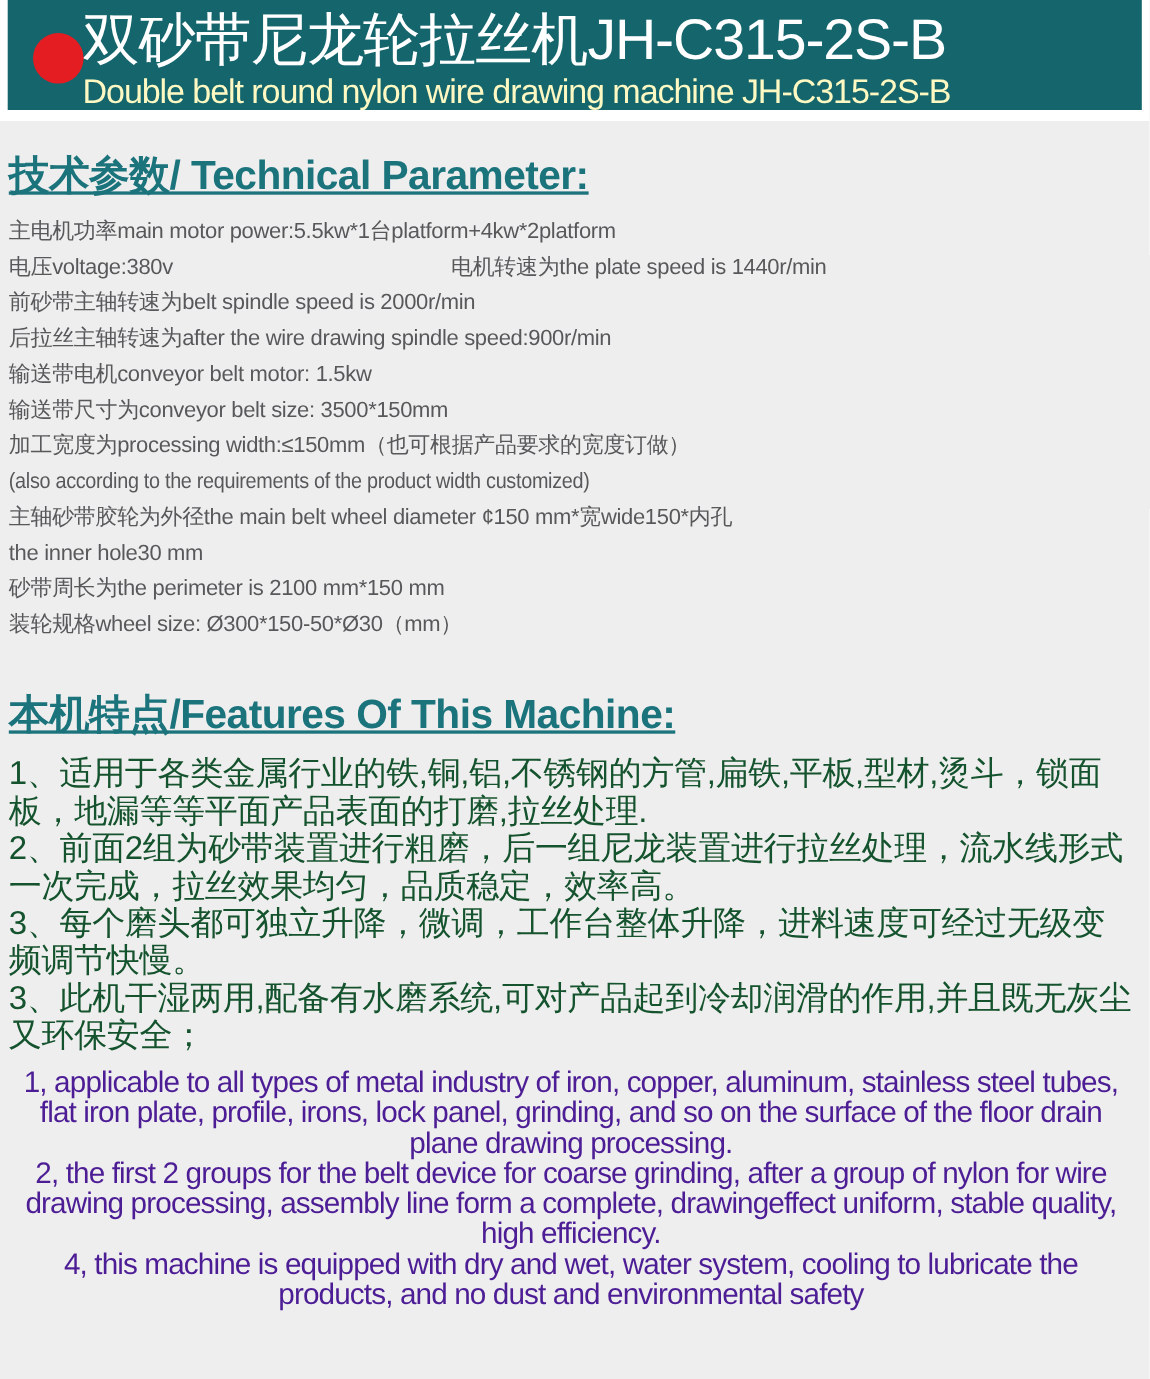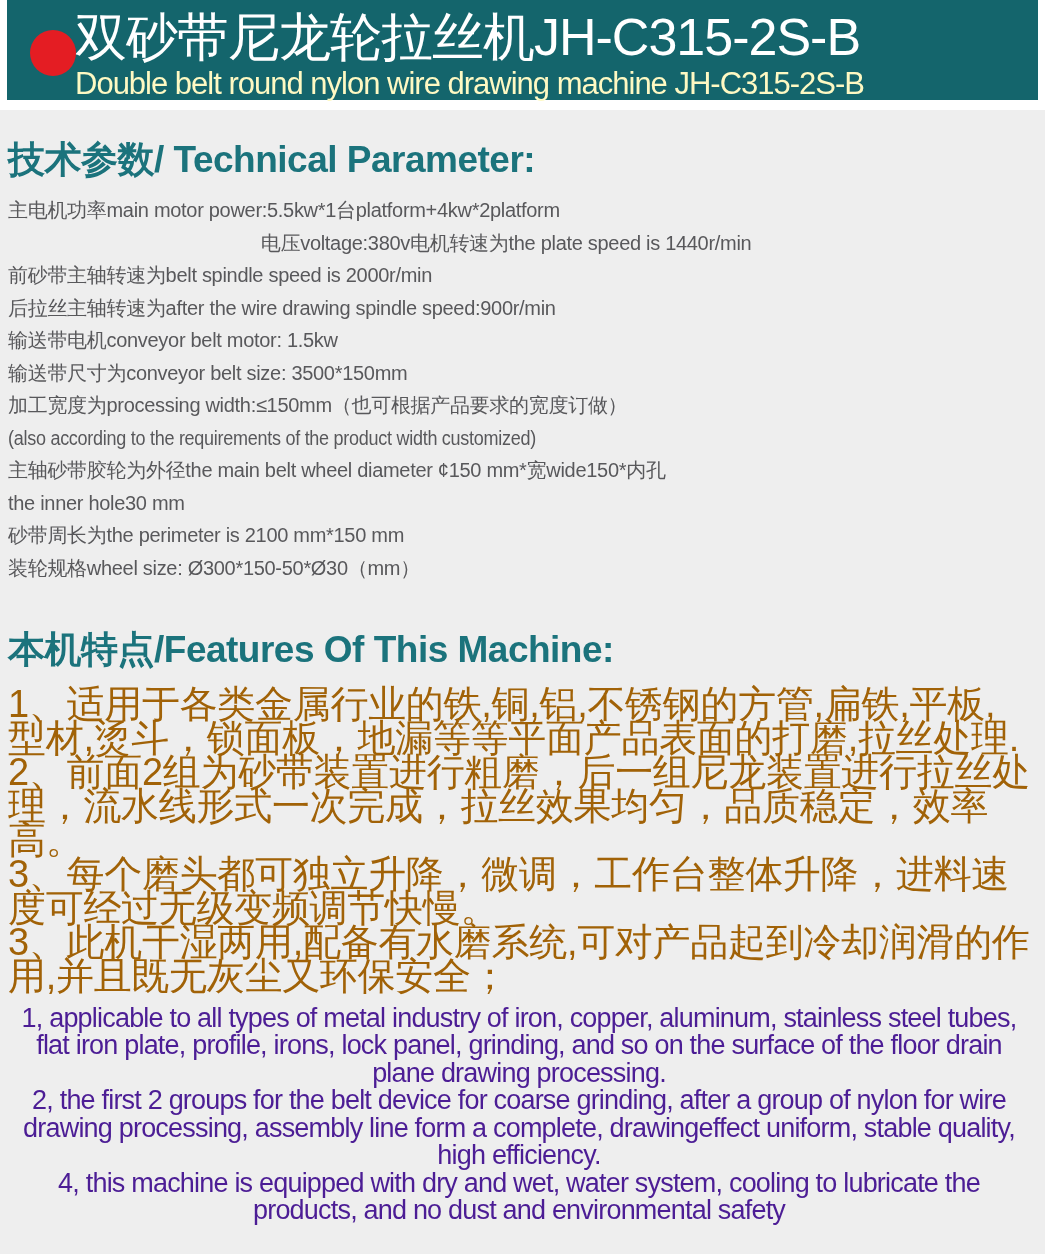--- a/index.html
+++ b/index.html
@@ -54,41 +54,42 @@
     color:#58585b;
   }
   .section-heading{
     margin:0;
     color:#1b737c;
     font-size:37px;
     font-weight:bold;
     letter-spacing:-0.5px;
     line-height:1.2;
     white-space:nowrap;
+    text-decoration:underline;
   }
 
   
   .params{margin-top:12px;font-size:20px;letter-spacing:-0.3px;}
   .param-line{line-height:32.5px;white-space:nowrap;}
   .param-cols{display:flex;}
-  .param-cols .col-a{display:inline-block;width:402px;text-align:right;}
+  .param-cols .col-a{display:inline-block;width:402px;}
   .squeeze{
     display:inline-block;
     transform:scaleX(0.9);
     transform-origin:0 50%;
     white-space:nowrap;
   }
 
   
   .features-heading{margin-top:44px;}
   .features-zh{
     margin-top:14px;
-    font-size:38px;
+    font-size:30px;
     line-height:34px;
-    color:#a16207;
+    color:#14532d;
     letter-spacing:-0.3px;
     width:1024px;
   }
   .features-zh p{margin:0;}
   .features-en{
     margin-top:12px;
     font-size:27px;
     line-height:27.5px;
     letter-spacing:-0.8px;
     width:1022px;

